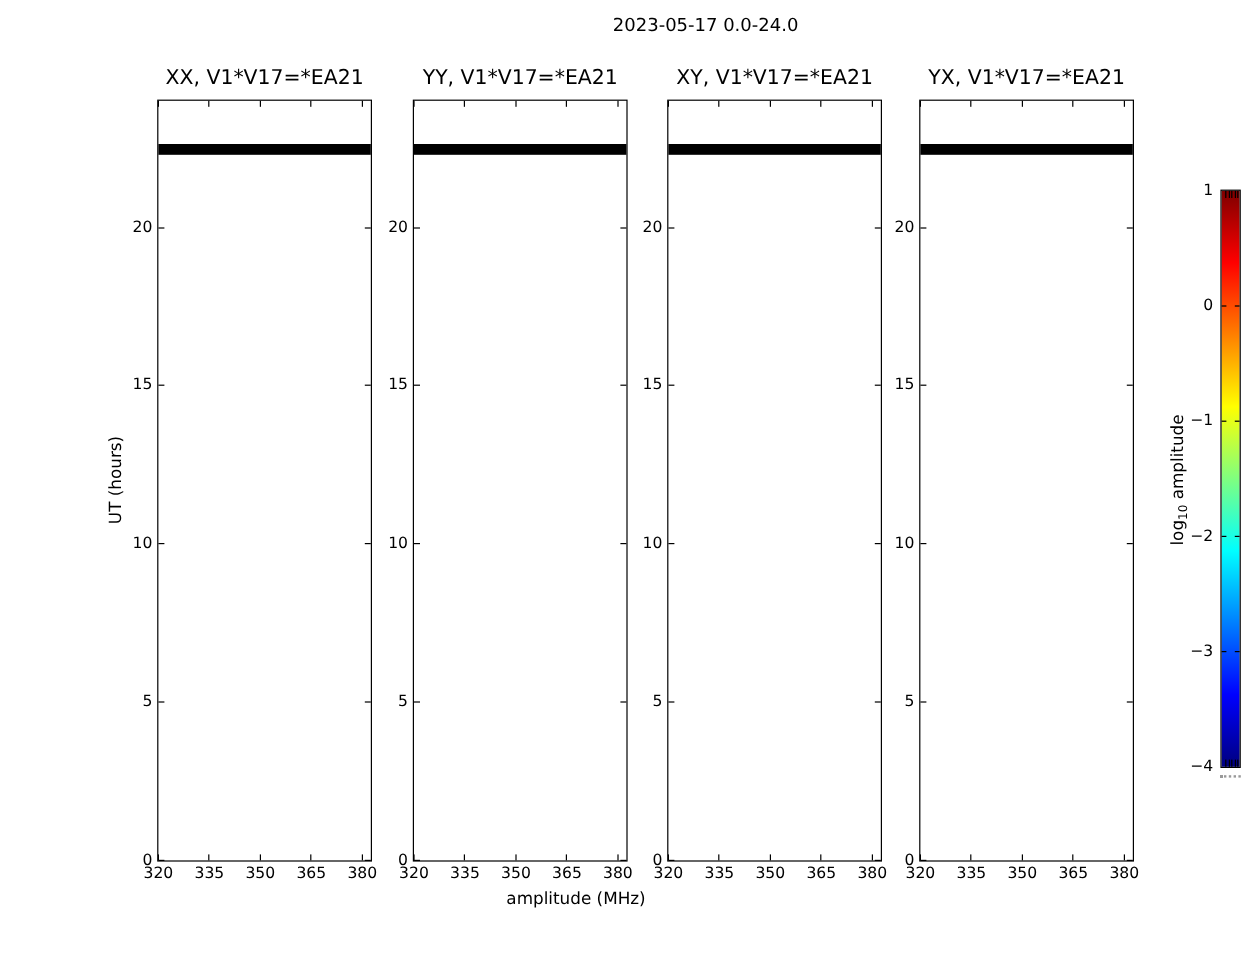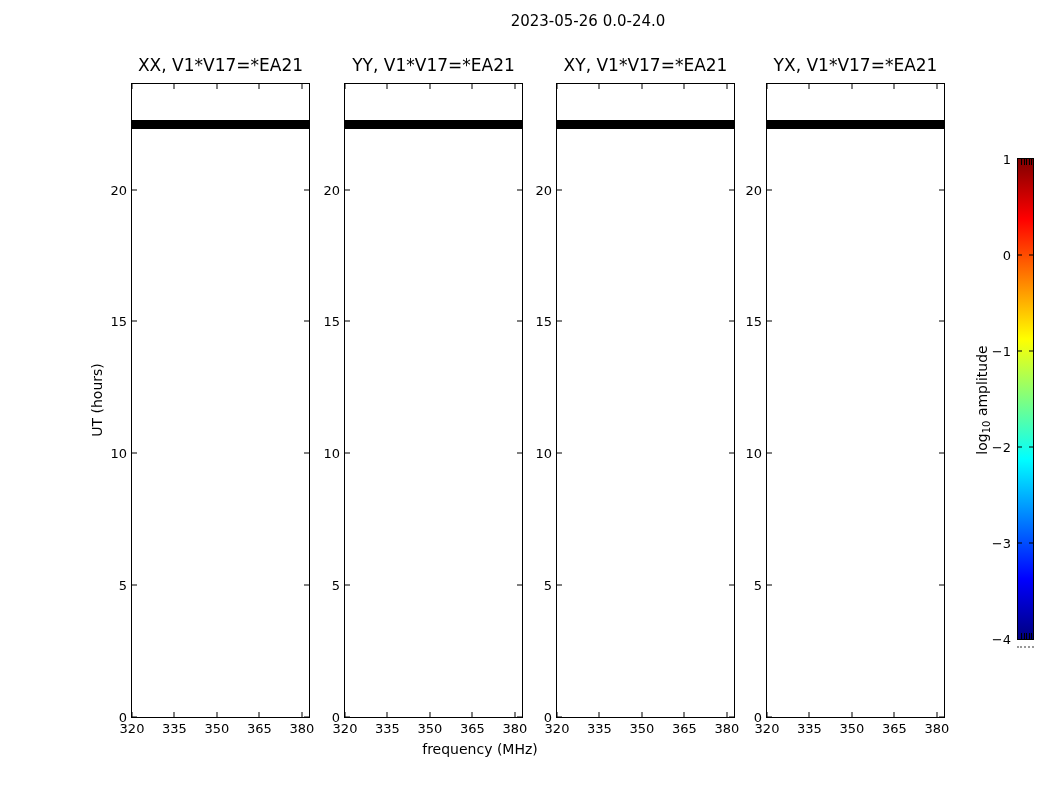--- a/index.html
+++ b/index.html
@@ -81,21 +81,21 @@
   .cblabel {
     position: absolute; left: 983px; top: 400px;
     transform: translate(-50%, -50%) rotate(-90deg);
     font-size: 14px; white-space: nowrap;
   }
   .cblabel sub { font-size: 10px; }
 </style>
 </head>
 <body>
 
-<div class="main-title">2023-05-26 0.0-24.0</div>
+<div class="main-title">2023-05-17 0.0-24.0</div>
 
 <div class="panel" style="left:131px">
   <div class="panel-title">XX, V1*V17=*EA21</div>
 <div class="band" style="top: 5.75%; height: 1.33333%; background: rgb(0, 0, 0);"></div>
     <div class="tick tick-x-bottom" style="left: 0%;"></div>
     <div class="tick tick-x-top" style="left: 0%;"></div>
     <div class="xticklabel" style="left: 0%;">320</div>
     <div class="tick tick-x-bottom" style="left: 24%;"></div>
     <div class="tick tick-x-top" style="left: 24%;"></div>
     <div class="xticklabel" style="left: 24%;">335</div>
@@ -220,21 +220,21 @@
     <div class="tick tick-y-right" style="top: 58.3333%;"></div>
     <div class="yticklabel" style="top: 58.3333%;">10</div>
     <div class="tick tick-y-left" style="top: 37.5%;"></div>
     <div class="tick tick-y-right" style="top: 37.5%;"></div>
     <div class="yticklabel" style="top: 37.5%;">15</div>
     <div class="tick tick-y-left" style="top: 16.6667%;"></div>
     <div class="tick tick-y-right" style="top: 16.6667%;"></div>
     <div class="yticklabel" style="top: 16.6667%;">20</div>
   </div>
 
-<div class="xlabel">frequency (MHz)</div>
+<div class="xlabel">amplitude (MHz)</div>
 <div class="ylabel">UT (hours)</div>
 
 <div class="colorbar">
     <div class="cbticklabel" style="top: 0%;">1</div>
     <div class="cb-dash-left" style="top: 20%;"></div>
     <div class="cb-dash-right" style="top: 20%;"></div>
     <div class="cbticklabel" style="top: 20%;">0</div>
     <div class="cb-dash-left" style="top: 40%;"></div>
     <div class="cb-dash-right" style="top: 40%;"></div>
     <div class="cbticklabel" style="top: 40%;">−1</div>

